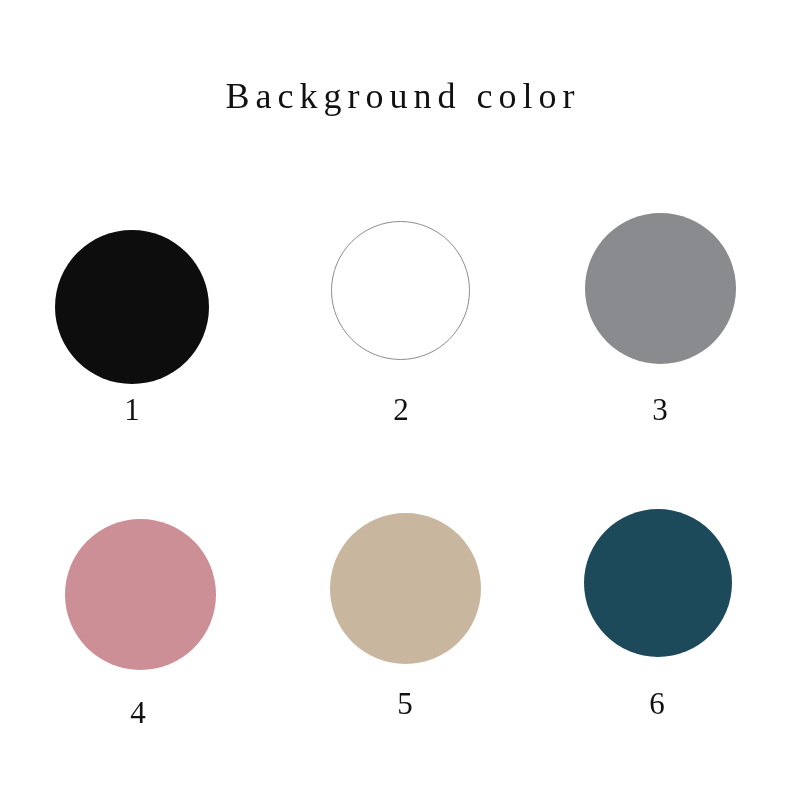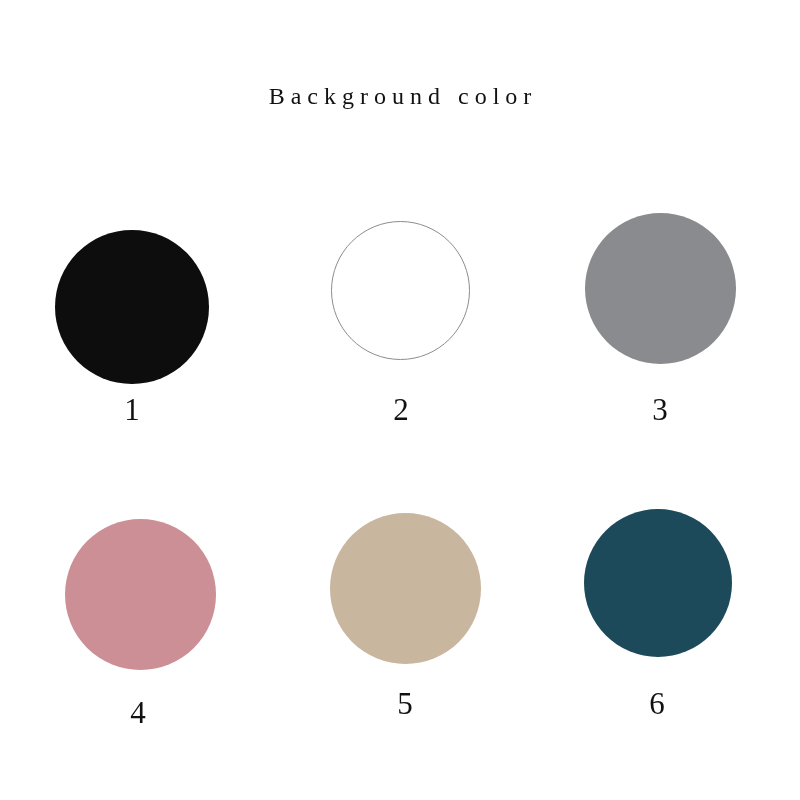--- a/index.html
+++ b/index.html
@@ -23,21 +23,21 @@
   }
 
   
   #title {
     position: absolute;
     left: 0;
     top: 74px;
     width: 800px;
     text-align: center;
     font-family: "Liberation Serif", "DejaVu Serif", serif;
-    font-size: 24px;
+    font-size: 36px;
     font-weight: 400;
     letter-spacing: 6px;
     color: #111111;
     line-height: 44px;
     white-space: nowrap;
     text-indent: 6px; 
   }
 
   
   .swatch {

